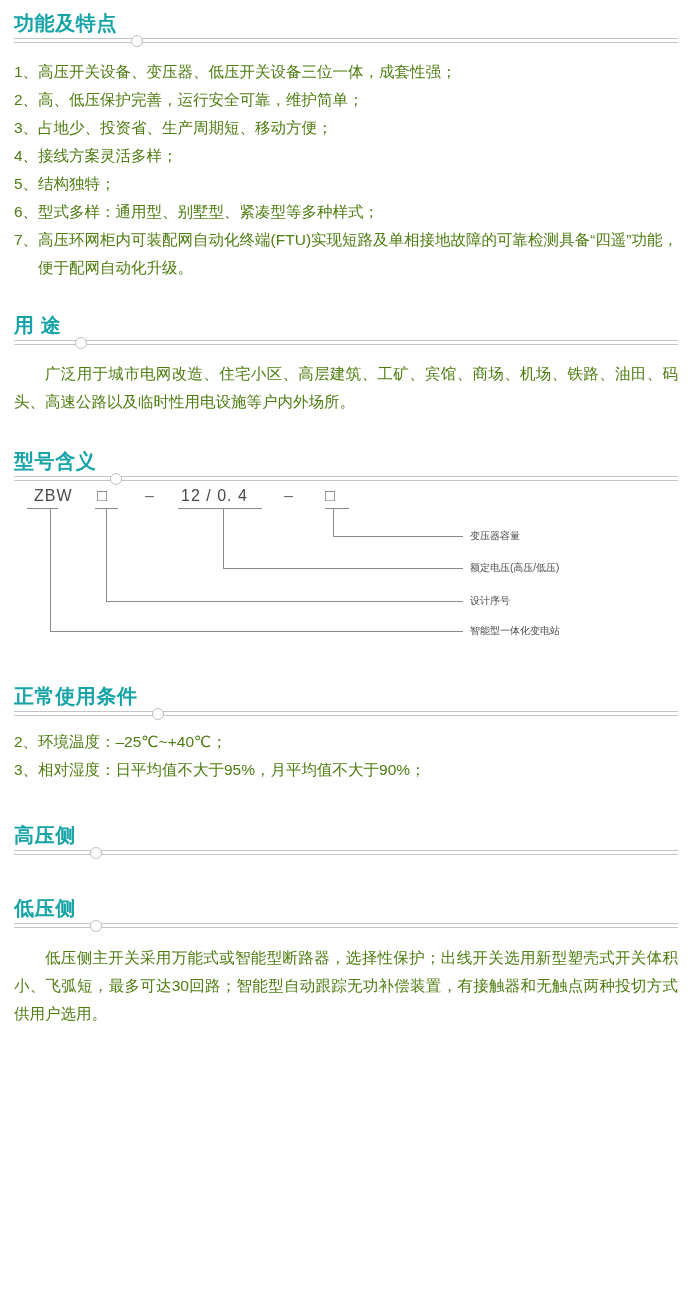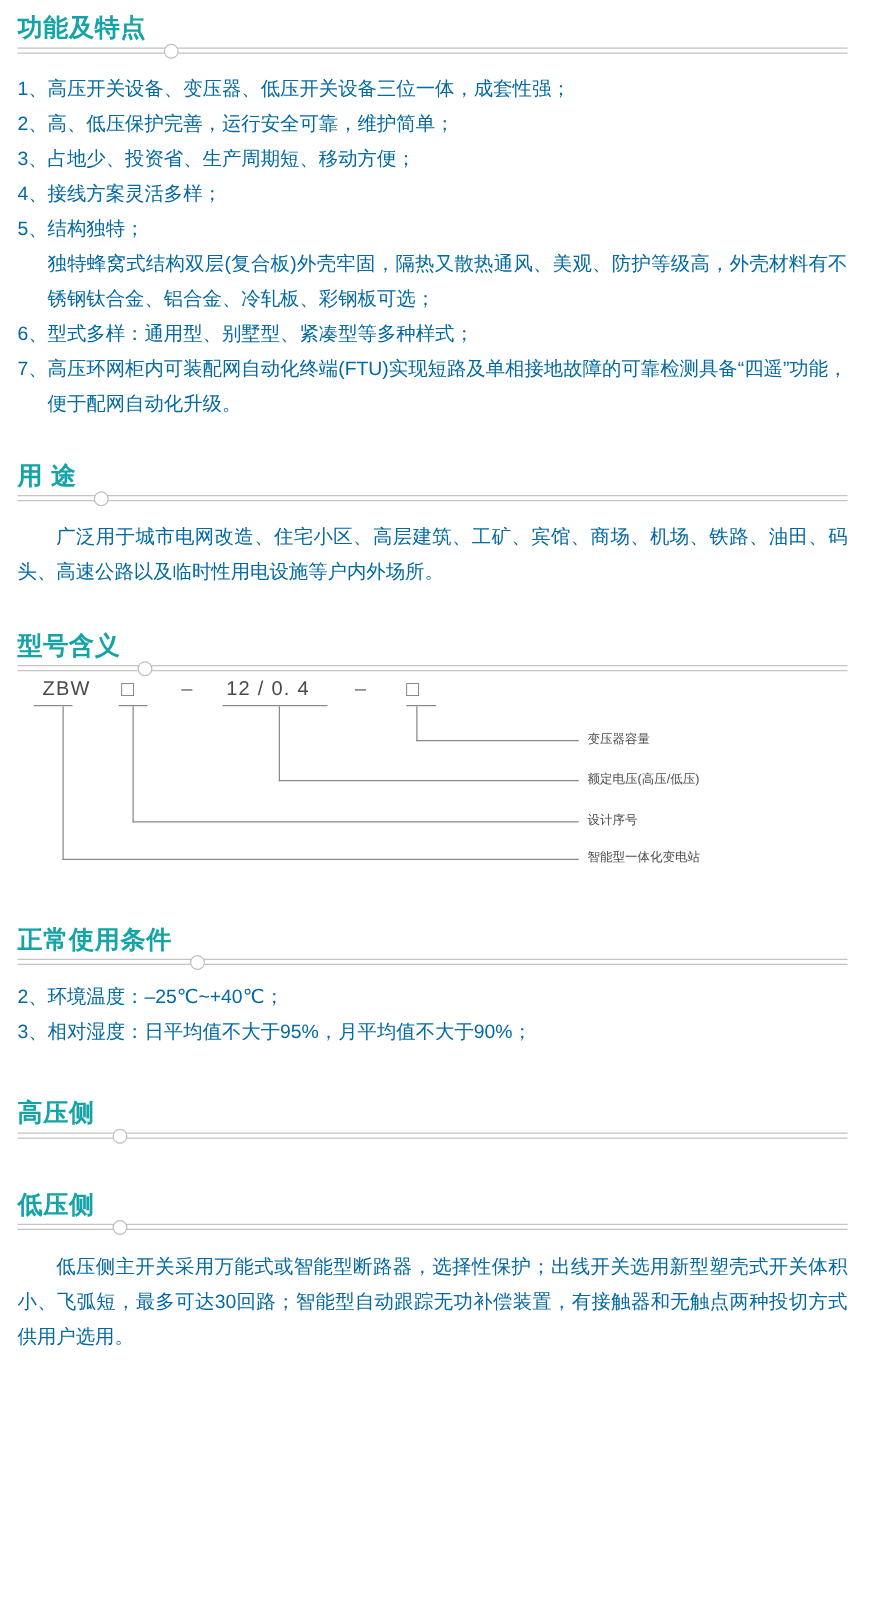--- a/index.html
+++ b/index.html
@@ -18,21 +18,21 @@
   }
   .sec-rule{
     position:relative;height:3px;margin-top:2px;
     border-top:1px solid #c4c4c4;border-bottom:1px solid #c4c4c4;
   }
   .ring{
     position:absolute;top:-4px;width:12px;height:12px;box-sizing:border-box;
     border:1.5px solid #bfbfbf;border-radius:50%;background:#fff;
   }
 
-  .body-text{font-size:15.5px;line-height:28px;color:#0369a1;}
+  .body-text{font-size:15.5px;line-height:28px;color:#4d7c0f;}
   .list{margin-top:15px;}
   .li{padding-left:24px;text-align:justify;}
   .li .num{display:inline-block;width:24px;margin-left:-24px;}
   .li-sub{margin-left:24px;text-align:justify;}
 
   .para{margin:15px 0 0 0;text-indent:2em;text-align:justify;}
 
   .sec-usage{margin-top:30px;}
   .sec-model{margin-top:32px;}
   .sec-conditions{margin-top:36px;}
@@ -67,21 +67,20 @@
 
         <div class="li"><span class="num">1、</span><span>高压开关设备、变压器、低压开关设备三位一体，成套性强；</span></div>
 
         <div class="li"><span class="num">2、</span><span>高、低压保护完善，运行安全可靠，维护简单；</span></div>
 
         <div class="li"><span class="num">3、</span><span>占地少、投资省、生产周期短、移动方便；</span></div>
 
         <div class="li"><span class="num">4、</span><span>接线方案灵活多样；</span></div>
 
         <div class="li"><span class="num">5、</span><span>结构独特；</span></div>
-        <div class="li-sub">独特蜂窝式结构双层(复合板)外壳牢固，隔热又散热通风、美观、防护等级高，外壳材料有不锈钢钛合金、铝合金、冷轧板、彩钢板可选；</div>
 
         <div class="li"><span class="num">6、</span><span>型式多样：通用型、别墅型、紧凑型等多种样式；</span></div>
 
         <div class="li"><span class="num">7、</span><span>高压环网柜内可装配网自动化终端(FTU)实现短路及单相接地故障的可靠检测具备“四遥”功能，便于配网自动化升级。</span></div>
 
       </div>
   </div>
 
   <div class="section sec-usage">
     <div class="sec-head">

